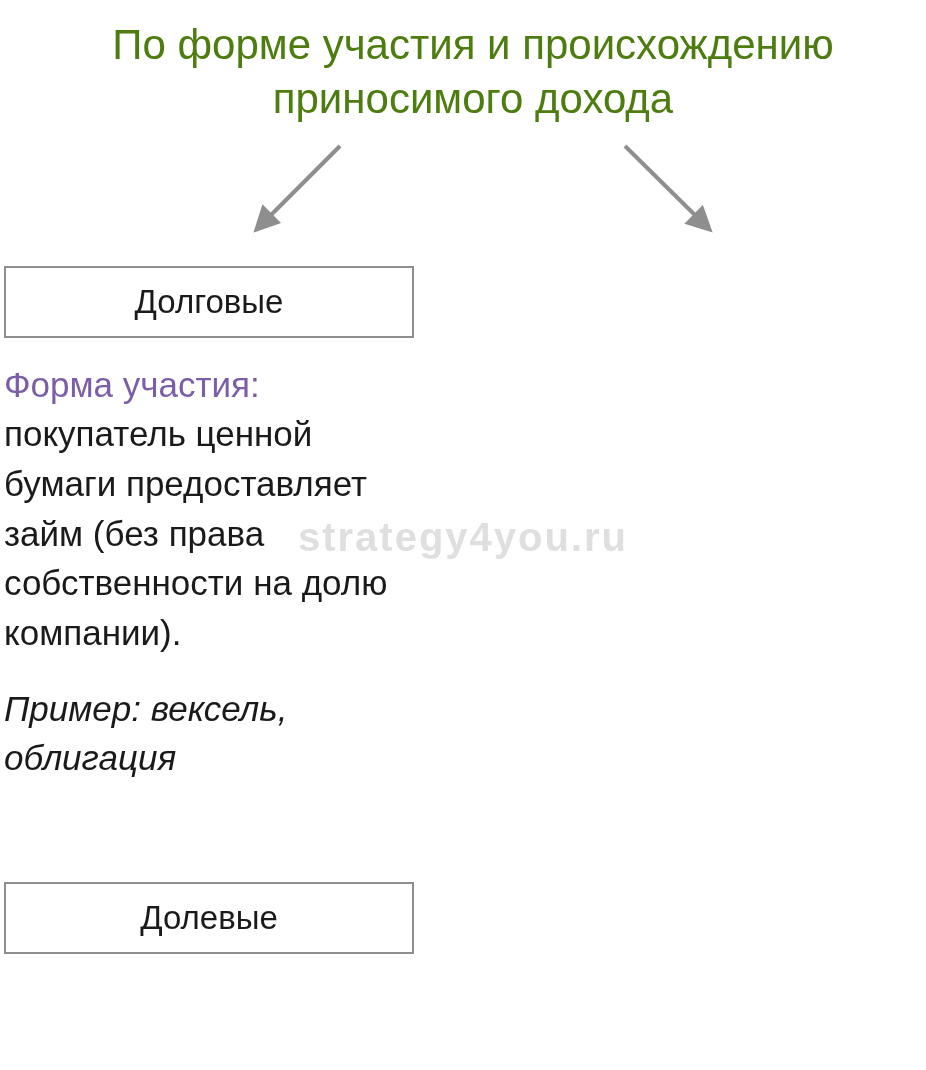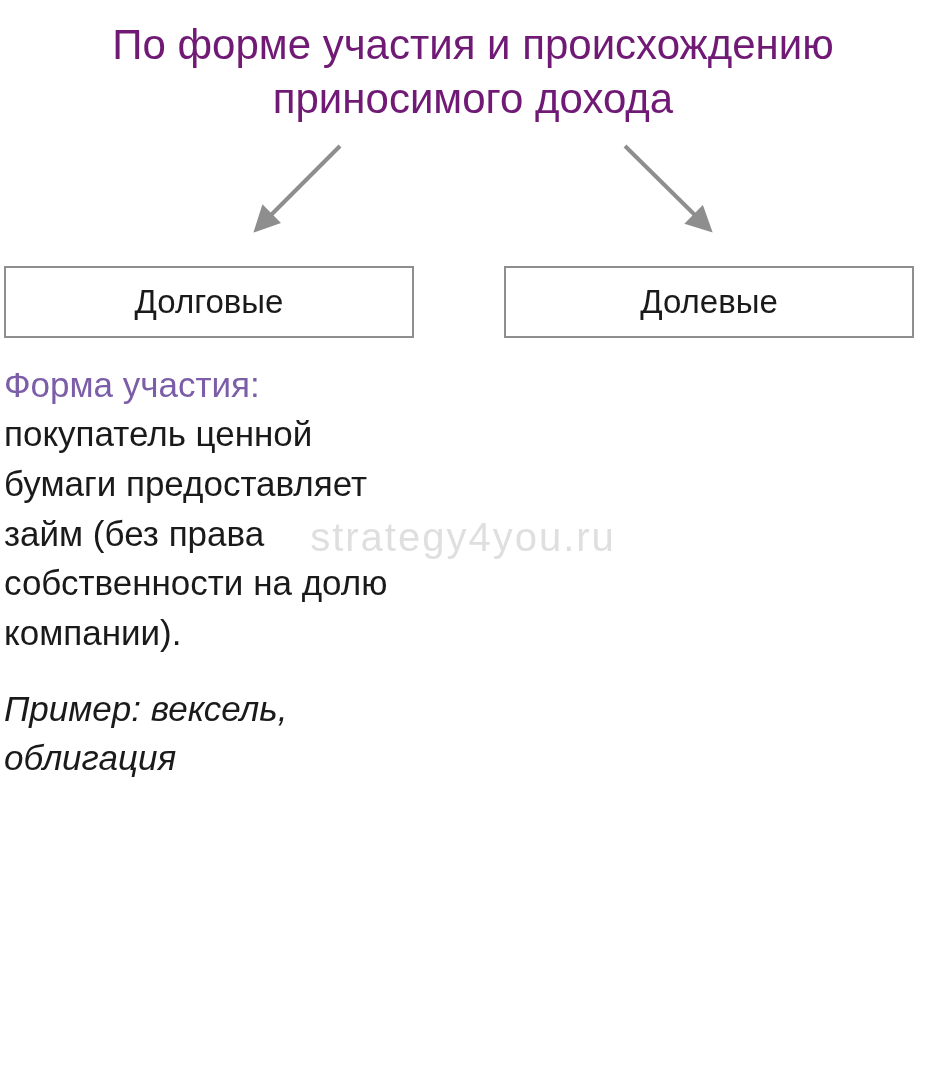--- a/index.html
+++ b/index.html
@@ -14,39 +14,40 @@
     color: #1a1a1a;
     position: relative;
     overflow: hidden;
   }
 
   .title {
     text-align: center;
     font-size: 42px;
     line-height: 1.28;
     font-weight: 400;
-    color: #701a75;
+    color: #4d7c0f;
     padding: 18px 60px 0 60px;
     letter-spacing: 0px;
     margin-left: 20px;
   }
 
   .arrows {
     position: relative;
     height: 120px;
     margin-top: 12px;
   }
   .arrows svg {
     position: absolute;
     left: 0;
     top: 0;
   }
 
   .columns {
     display: flex;
+    flex-direction: column;
     align-items: flex-start;
     padding: 8px 4px;
     gap: 90px;
   }
   .column {
     width: 410px;
     box-sizing: border-box;
   }
 
   .box {
@@ -84,21 +85,21 @@
   .italic {
     font-style: italic;
   }
 
   .watermark {
     position: absolute;
     top: 515px;
     left: 50%;
     transform: translateX(-50%);
     font-size: 40px;
-    font-weight: normal;
+    font-weight: bold;
     color: rgba(150, 150, 150, 0.30);
     letter-spacing: 2px;
     pointer-events: none;
     white-space: nowrap;
     text-align: right;
   }
 </style>
 </head>
 <body>
 

